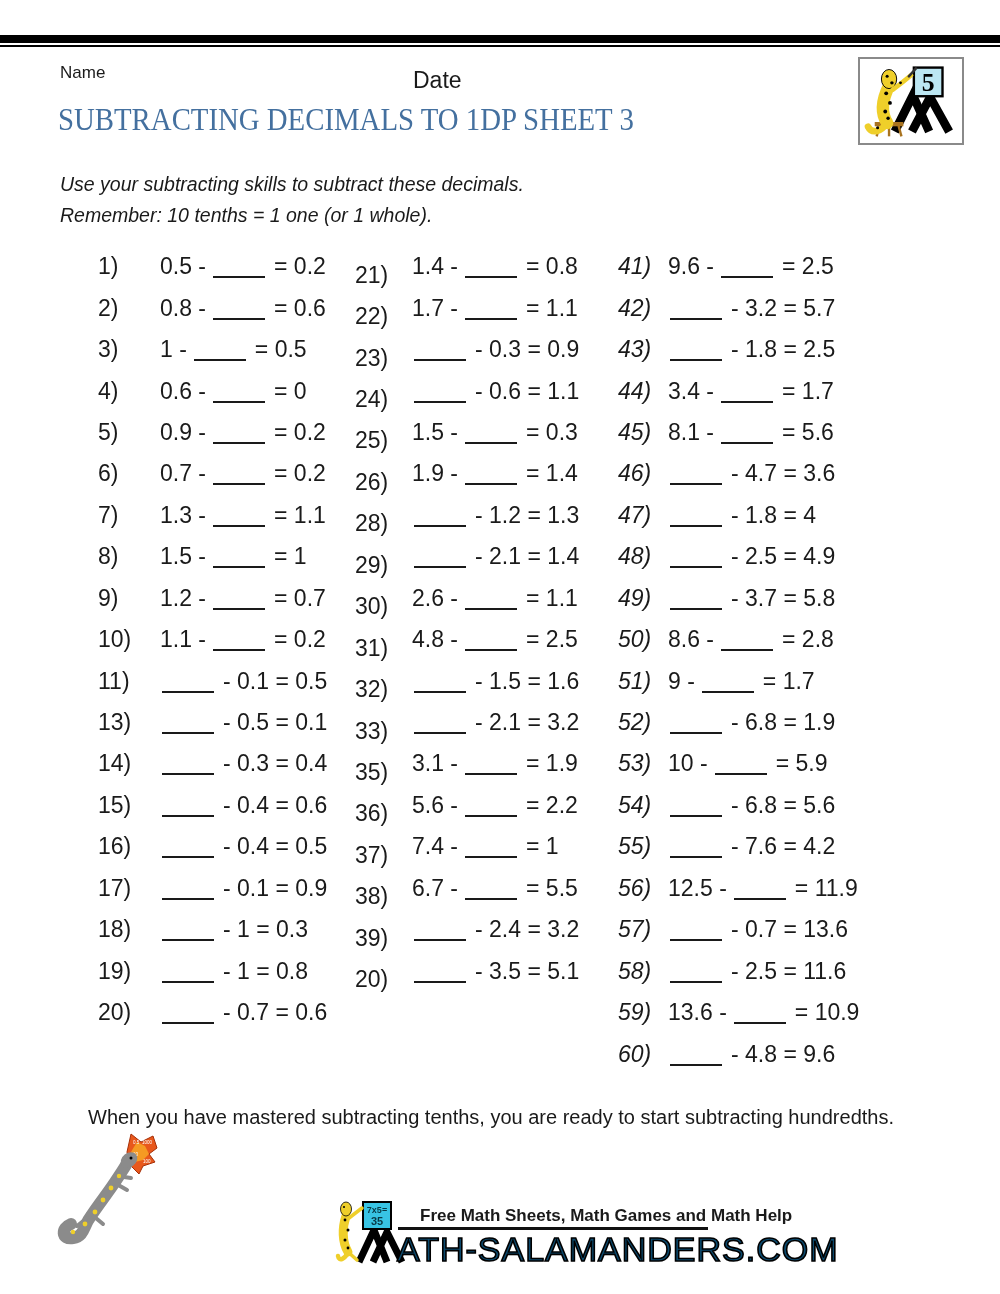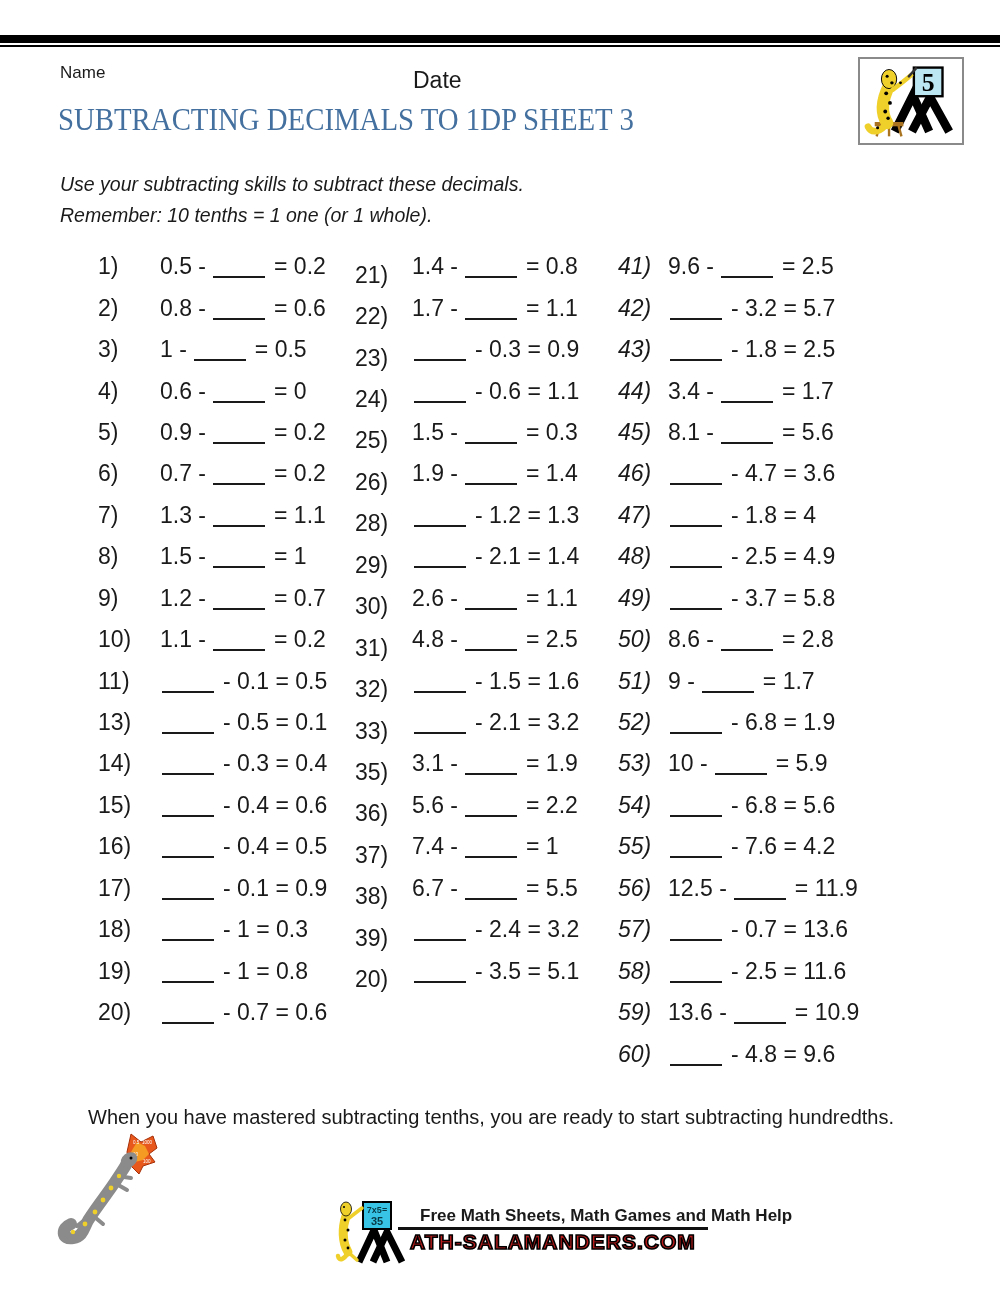--- a/index.html
+++ b/index.html
@@ -42,21 +42,21 @@
   .mascot{position:absolute;left:57px;top:1132px;width:105px;height:115px;}
   .footer-logo{position:absolute;left:335px;top:1196px;width:380px;height:74px;}
   .footer-art{position:absolute;left:0;top:0;width:78px;height:72px;}
   .footer-tagline{
     position:absolute;left:85px;top:10px;width:290px;text-align:right;
     font-size:17px;font-weight:bold;white-space:nowrap;
   }
   .footer-rule{position:absolute;left:63px;top:31px;width:310px;height:3px;background:#111;}
   .footer-site{
     position:absolute;left:62px;top:34px;width:312px;text-align:center;
-    font-size:21px;font-weight:700;letter-spacing:1px;color:#b91c1c;
+    font-size:34px;font-weight:400;letter-spacing:1px;color:#0c4a6e;
     -webkit-text-stroke:1.6px #000;text-shadow:0 0 1px #000;white-space:nowrap;
   }
 </style>
 </head>
 <body>
 
 <div class="bar-thick"></div>
 <div class="bar-thin"></div>
 
 <div class="name-label">Name</div>

